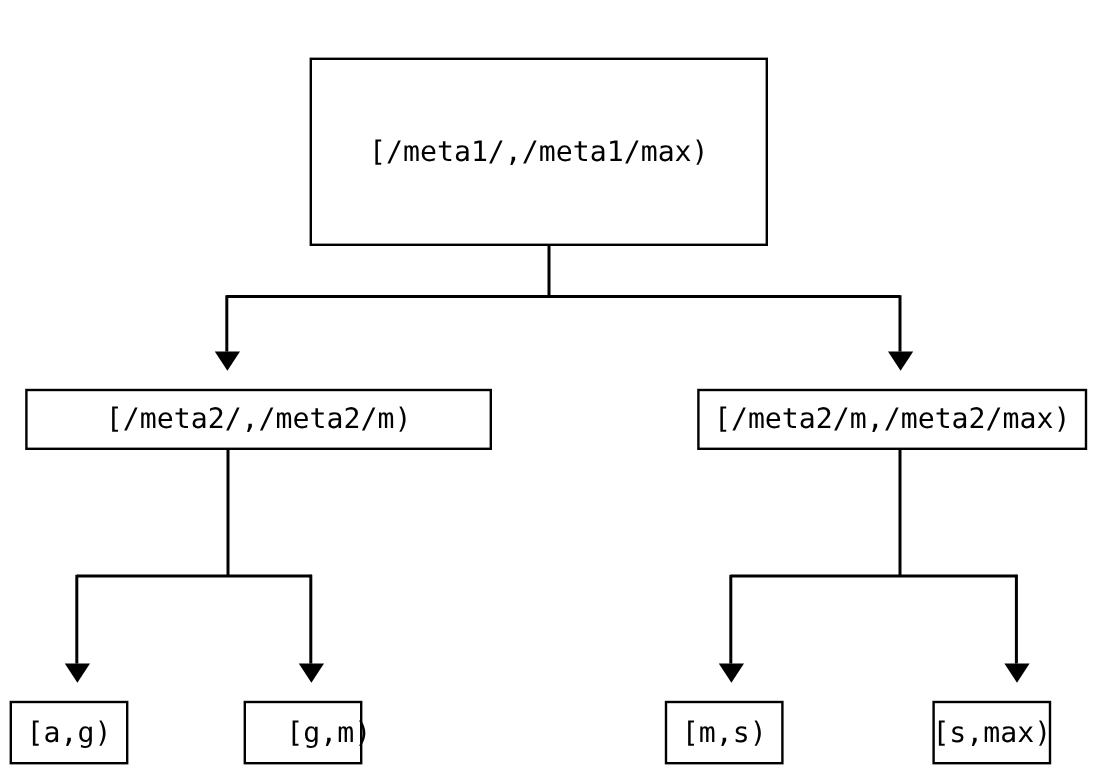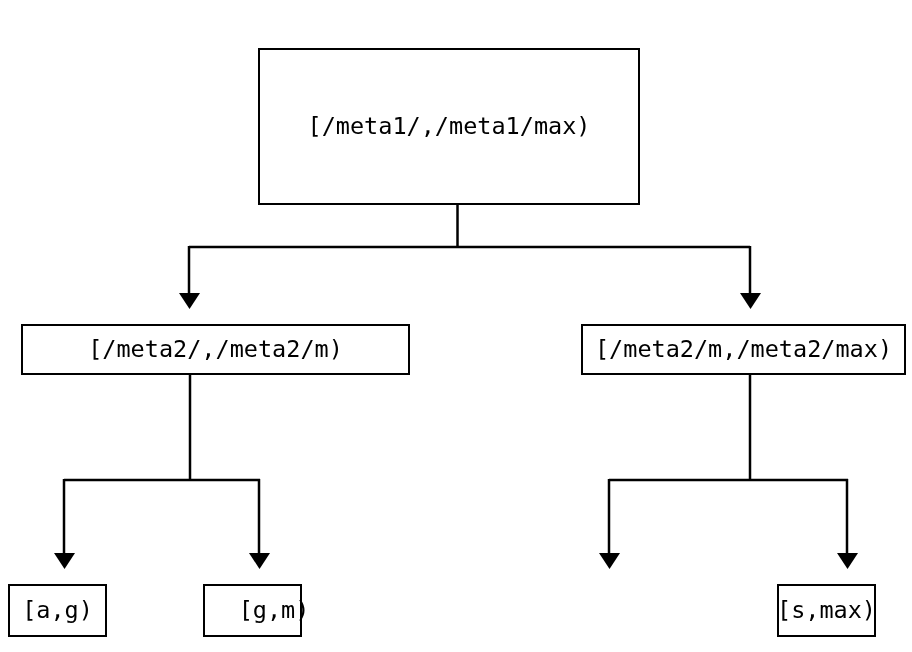--- a/index.html
+++ b/index.html
@@ -125,18 +125,21 @@
   </div>
 
   <div class="node node-leaf node-leaf-1">
     <span class="node-label">[a,g)</span>
   </div>
 
   <div class="node node-leaf node-leaf-2">
     <span class="node-label">[g,m)</span>
   </div>
 
+  <div class="node node-leaf node-leaf-3">
+    <span class="node-label">[m,s)</span>
+  </div>
 
   <div class="node node-leaf node-leaf-4">
     <span class="node-label">[s,max)</span>
   </div>
 
 </div>
 
 </body></html>

